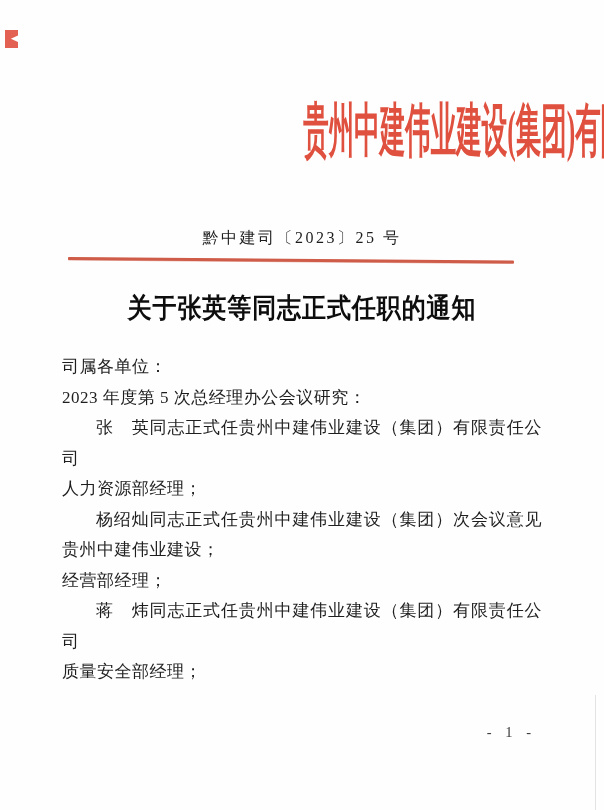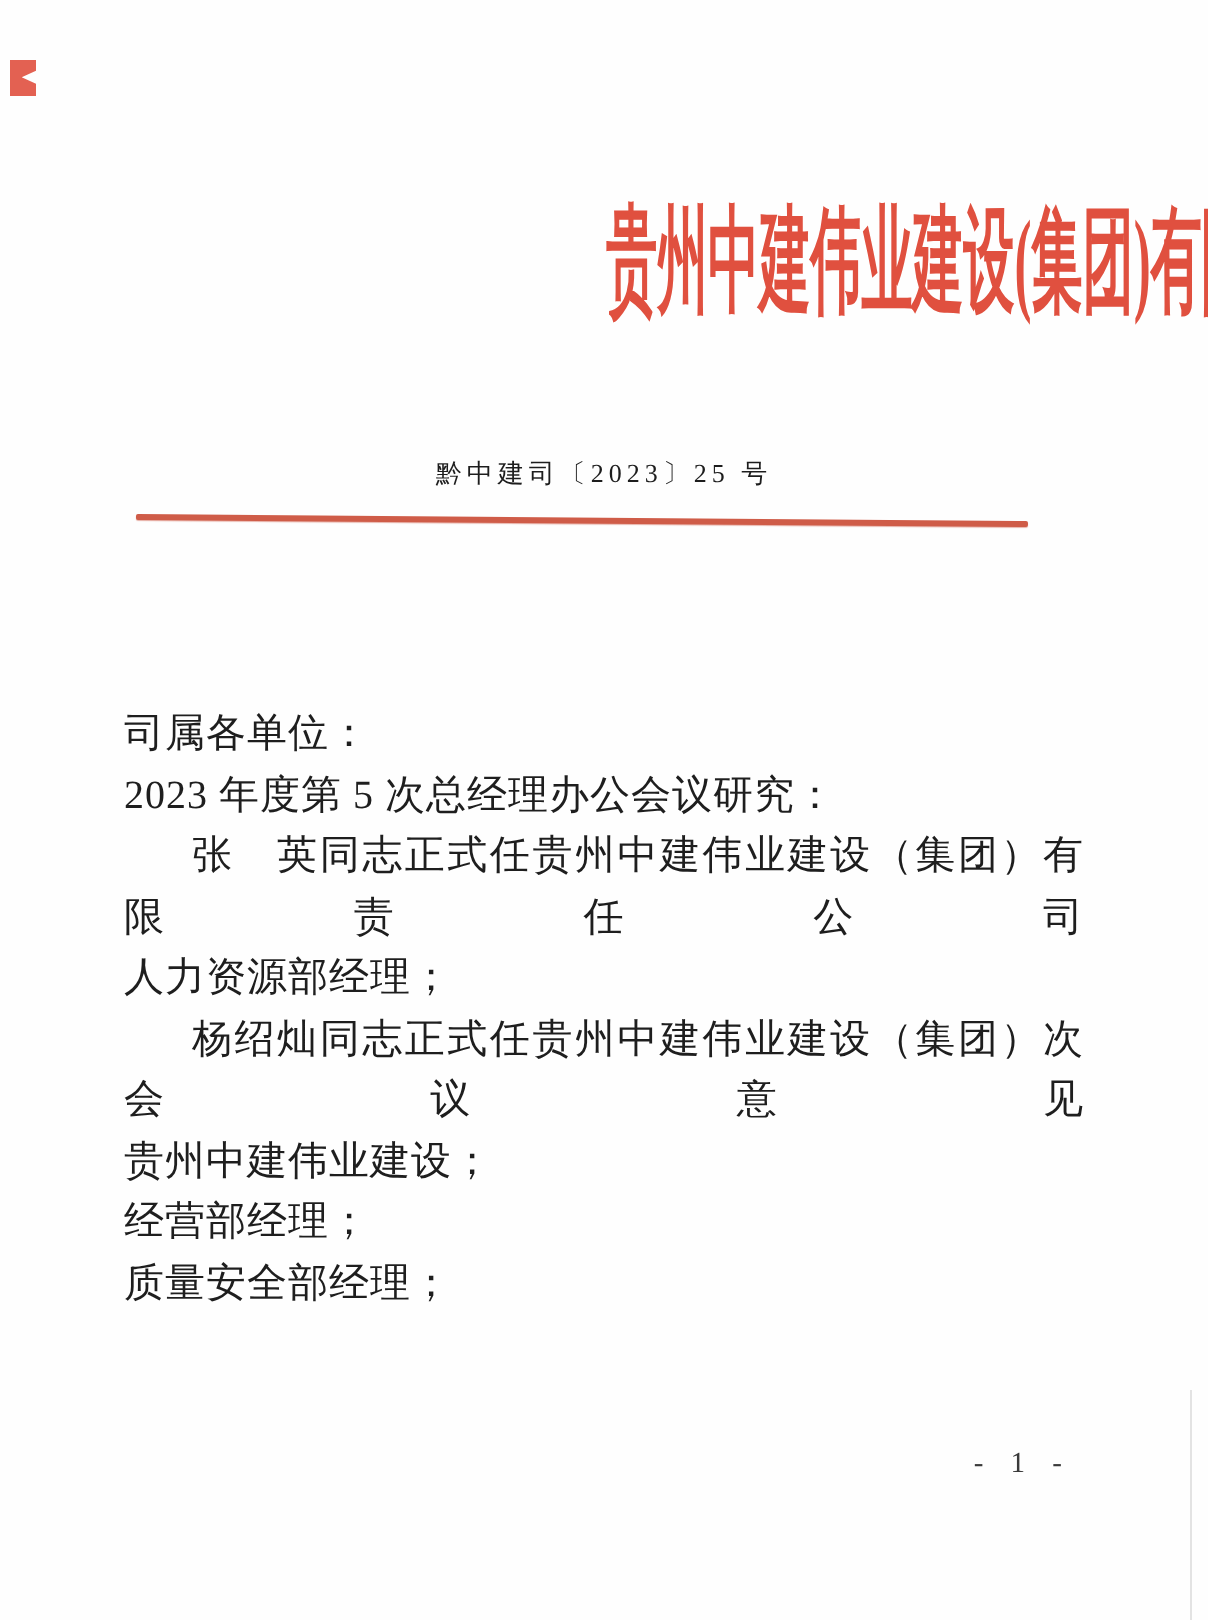--- a/index.html
+++ b/index.html
@@ -46,21 +46,21 @@
     transform: scaleX(0.44);
     transform-origin: 50% 50%;
     font-family: "Liberation Serif", "DejaVu Serif", serif;
   }
   .doc-number {
     position: absolute;
     left: 0;
     top: 228px;
     width: 604px;
     text-align: center;
-    font-size: 13px;
+    font-size: 16px;
     letter-spacing: 2.5px;
     color: #1d1d1d;
     white-space: nowrap;
   }
   .red-rule {
     position: absolute;
     left: 68px;
     top: 257px;
     width: 446px;
     height: 2.5px;
@@ -85,21 +85,21 @@
     color: #0d0d0d;
     letter-spacing: 1px;
     transform: scaleX(0.89);
     transform-origin: 50% 50%;
   }
   .body-text {
     position: absolute;
     left: 62px;
     top: 352px;
     width: 480px;
-    font-size: 20px;
+    font-size: 17px;
     line-height: 30.5px;
     color: #1e1e1e;
     letter-spacing: 0.5px;
   }
   .line {
     min-height: 30.5px;
     text-align: left;
   }
   .line.indent {
     text-indent: 34px;
@@ -135,29 +135,33 @@
   <div class="corner-mark"></div>
 
   <div class="org-title-wrap">
     <span class="org-title">贵州中建伟业建设(集团)有限责任公司文件</span>
   </div>
 
   <div class="doc-number">黔中建司〔2023〕25 号</div>
 
   <div class="red-rule"></div>
 
+  <div class="doc-title-wrap">
+    <span class="doc-title">关于张英等同志正式任职的通知</span>
+  </div>
 
   <div class="body-text">
     <div class="line">司属各单位：</div>
     <div class="line">2023 年度第 5 次总经理办公会议研究：</div>
     <div class="line indent full">张　英同志正式任贵州中建伟业建设（集团）有限责任公司</div>
     <div class="line">人力资源部经理；</div>
     <div class="line indent full">杨绍灿同志正式任贵州中建伟业建设（集团）次会议意见</div>
     <div class="line">贵州中建伟业建设；</div>
     <div class="line">经营部经理；</div>
+    <div class="line indent full">蒋　炜同志正式任贵州中建伟业建设（集团）有限责任公司</div>
     <div class="line">质量安全部经理；</div>
   </div>
 
   <div class="page-number">- 1 -</div>
 
   <div class="scan-edge-line"></div>
 
 </div>
 
 </body></html>

